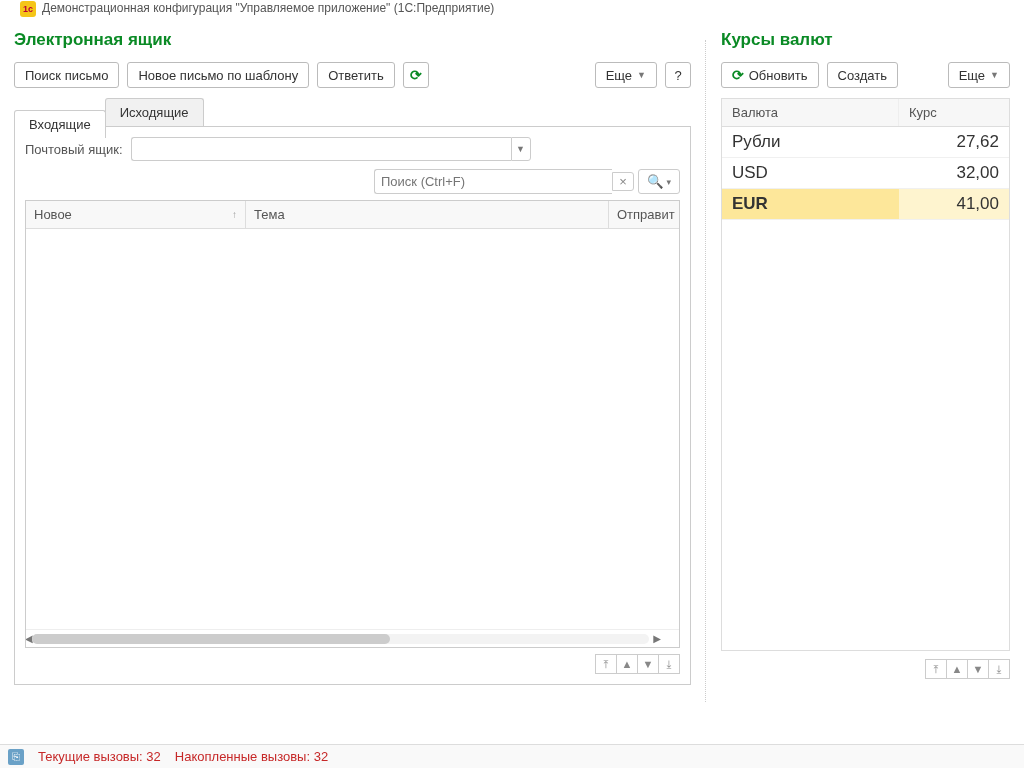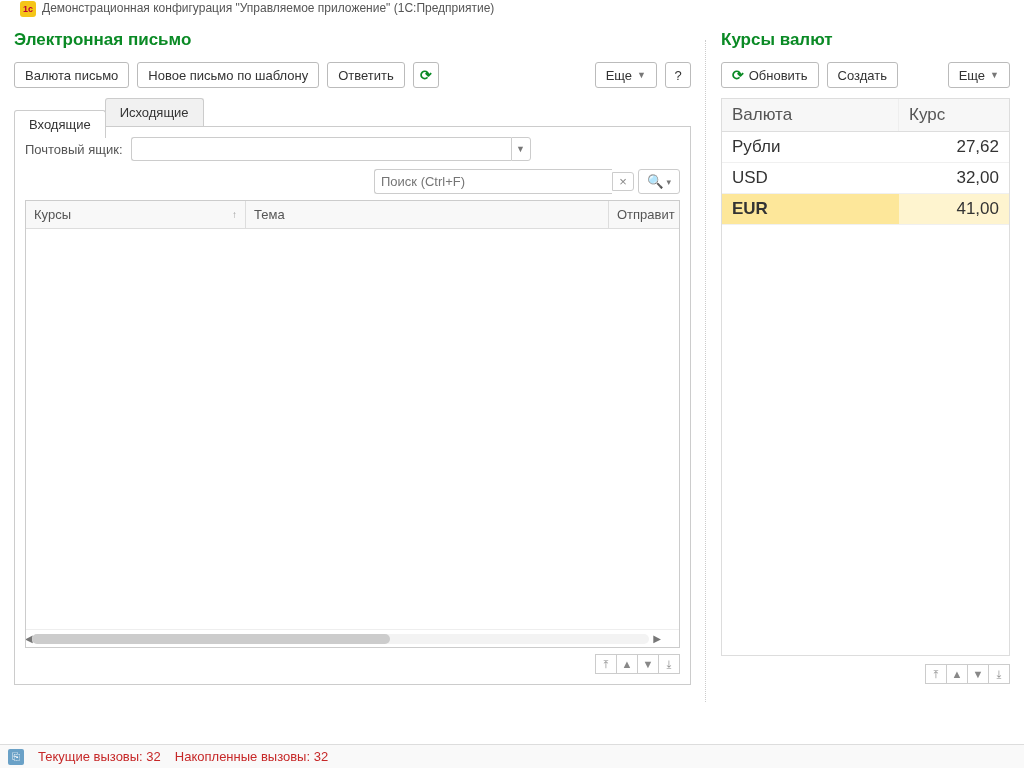--- a/index.html
+++ b/index.html
@@ -36,21 +36,21 @@
   .grid .body { flex:1; background:#fff; }
   .grid .scroll { border-top:1px solid #eee; height:18px; display:flex; align-items:center; padding:0 30px 0 6px; position:relative;}
   .grid .scroll .track { flex:1; height:10px; background:#f3f3f3; border-radius:5px; position:relative;}
   .grid .scroll .thumb { position:absolute; left:0; top:0; height:10px; width:58%; background:#ccc; border-radius:5px;}
   .grid .scroll .arr { position:absolute; font-size:10px; color:#777;}
   .grid .scroll .arr.l{left:-1px;} .grid .scroll .arr.r{right:18px;}
   .nav-btns { display:flex; gap:0; margin-top:6px; justify-content:flex-end;}
   .nav-btns .nbtn { width:22px; height:20px; border:1px solid #ccc; background:#fff; color:#888; font-size:11px; display:flex;align-items:center;justify-content:center; cursor:pointer; margin-left:-1px;}
   .rates-grid { border:1px solid #ddd; }
   .rates-grid .rh { display:flex; background:#f7f7f7; border-bottom:1px solid #ddd;}
-  .rates-grid .rh .c { padding:6px 10px; color:#555; font-size:17px;}
+  .rates-grid .rh .c { padding:6px 10px; color:#555; font-size:13px;}
   .rates-grid .rh .c:first-child{flex:1; border-right:1px solid #eee;}
   .rates-grid .rh .c:last-child{width:110px; text-align:left;}
   .rates-grid .row { display:flex; border-bottom:1px solid #f0f0f0;}
   .rates-grid .row .c { padding:5px 10px; font-size:17px;}
   .rates-grid .row .c:first-child{flex:1;}
   .rates-grid .row .c:last-child{width:110px; text-align:right;}
   .rates-grid .row.sel .c:first-child{ background:#fde79a; font-weight:bold;}
   .rates-grid .row.sel .c:last-child{ background:#fef4cf;}
   .rates-grid .blank { height:430px;}
   .status { position:absolute; left:0; right:0; bottom:0; height:24px; border-top:1px solid #ddd; background:#f9f9f9; display:flex; align-items:center; padding:0 8px; gap:14px; font-size:13px;}
@@ -63,24 +63,24 @@
 <body>
 
 <div class="titlebar">
   <span class="logo">1c</span>
   <span>Демонстрационная конфигурация "Управляемое приложение"  (1С:Предприятие)</span>
 </div>
 
 <div class="main">
 
   <div class="pane-left">
-    <h2 class="section">Электронная письмо</h2>
+    <h2 class="section">Электронная ящик</h2>
 
     <div class="toolbar">
-      <button class="btn">Валюта письмо</button>
+      <button class="btn">Поиск письмо</button>
       <button class="btn">Новое письмо по шаблону</button>
       <button class="btn">Ответить</button>
       <button class="btn btn-icon">
           <span class="refresh-icon">⟳</span>
         </button>
       <span class="spacer"></span>
       <button class="btn">
           <span>Еще</span>
           <span class="caret">▼</span>
         </button>
@@ -110,21 +110,21 @@
         </div>
         <button class="mag">
           <span>🔍</span>
           <span class="caret">▾</span>
         </button>
       </div>
 
       <div class="grid">
         <div class="hdr">
           <div class="col" style="width:220px;">
-            <span>Курсы</span>
+            <span>Новое</span>
             <span class="sort-arrow" style="margin-left:auto;">↑</span>
           </div>
           <div class="col" style="flex:1;">Тема</div>
           <div class="col" style="width:70px; border-right:none;">Отправит</div>
         </div>
         <div class="body"></div>
         <div class="scroll">
           <span class="arr l">◀</span>
           <div class="track">
               <div class="thumb"></div>

